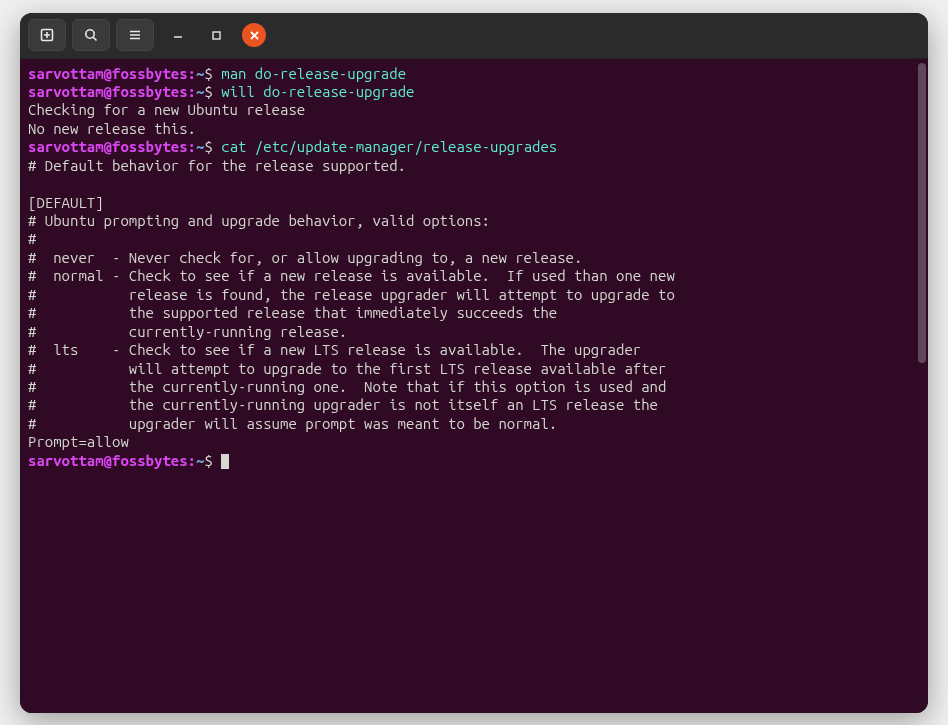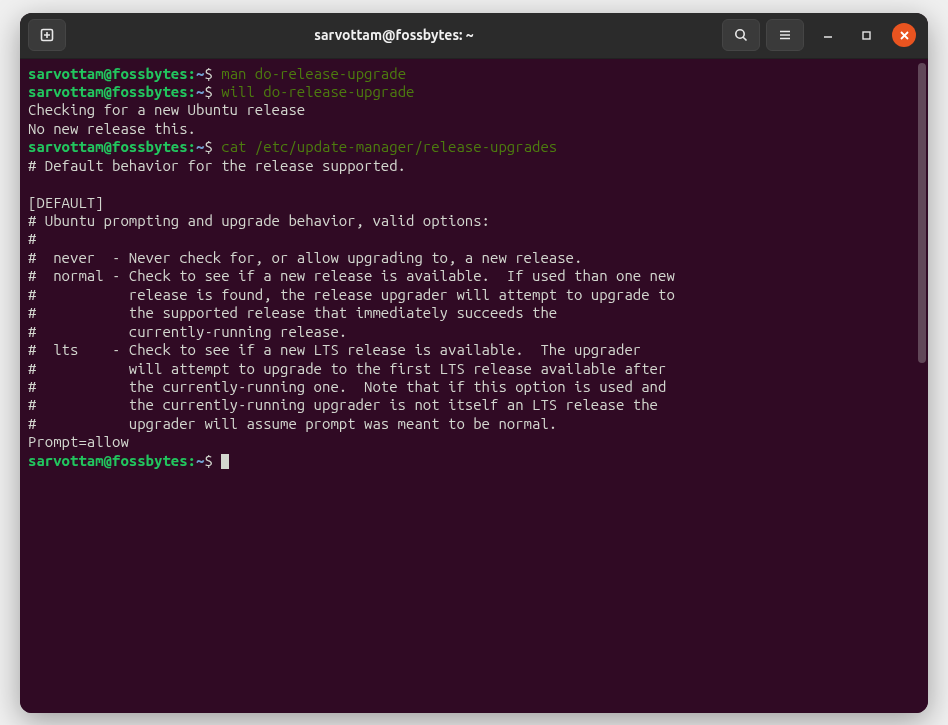--- a/index.html
+++ b/index.html
@@ -101,45 +101,44 @@
     .scroll-thumb {
       position: absolute;
       top: 4px;
       left: 2px;
       width: 8px;
       height: 300px;
       background: #8a7a83;
       border-radius: 4px;
       opacity: 0.55;
     }
-    .p-user { color: #22c55e; font-weight: bold; }
+    .p-user { color: #d946ef; font-weight: bold; }
     .p-path { color: #729fcf; font-weight: bold; }
     .p-dollar { color: #d3d7cf; }
-    .p-cmd { color: #4d7c0f; margin-top: 44px; }
+    .p-cmd { color: #5eead4; margin-top: 44px; }
     .cursor {
       display: inline-block;
       width: 8px;
       height: 15px;
       background: #d3d7cf;
       vertical-align: text-bottom;
     }
   </style>
 </head>
 <body>
 
 <div class="window">
   <div class="titlebar">
     <div class="tb-btn">
       <svg width="16" height="16" viewBox="0 0 16 16" fill="none" stroke="currentColor" stroke-width="1.6">
         <rect x="2.5" y="2.5" width="11" height="11" rx="1.5"></rect>
         <line x1="8" y1="5" x2="8" y2="11"></line>
         <line x1="5" y1="8" x2="11" y2="8"></line>
       </svg>
     </div>
-    <div class="tb-title">sarvottam@fossbytes: ~</div>
     <div class="tb-btn">
       <svg width="16" height="16" viewBox="0 0 16 16" fill="none" stroke="currentColor" stroke-width="1.6">
         <circle cx="7" cy="7" r="4.2"></circle>
         <line x1="10.2" y1="10.2" x2="13.5" y2="13.5"></line>
       </svg>
     </div>
     <div class="tb-btn">
       <svg width="16" height="16" viewBox="0 0 16 16" fill="none" stroke="currentColor" stroke-width="1.6">
         <line x1="3" y1="4.5" x2="13" y2="4.5"></line>
         <line x1="3" y1="8" x2="13" y2="8"></line>

